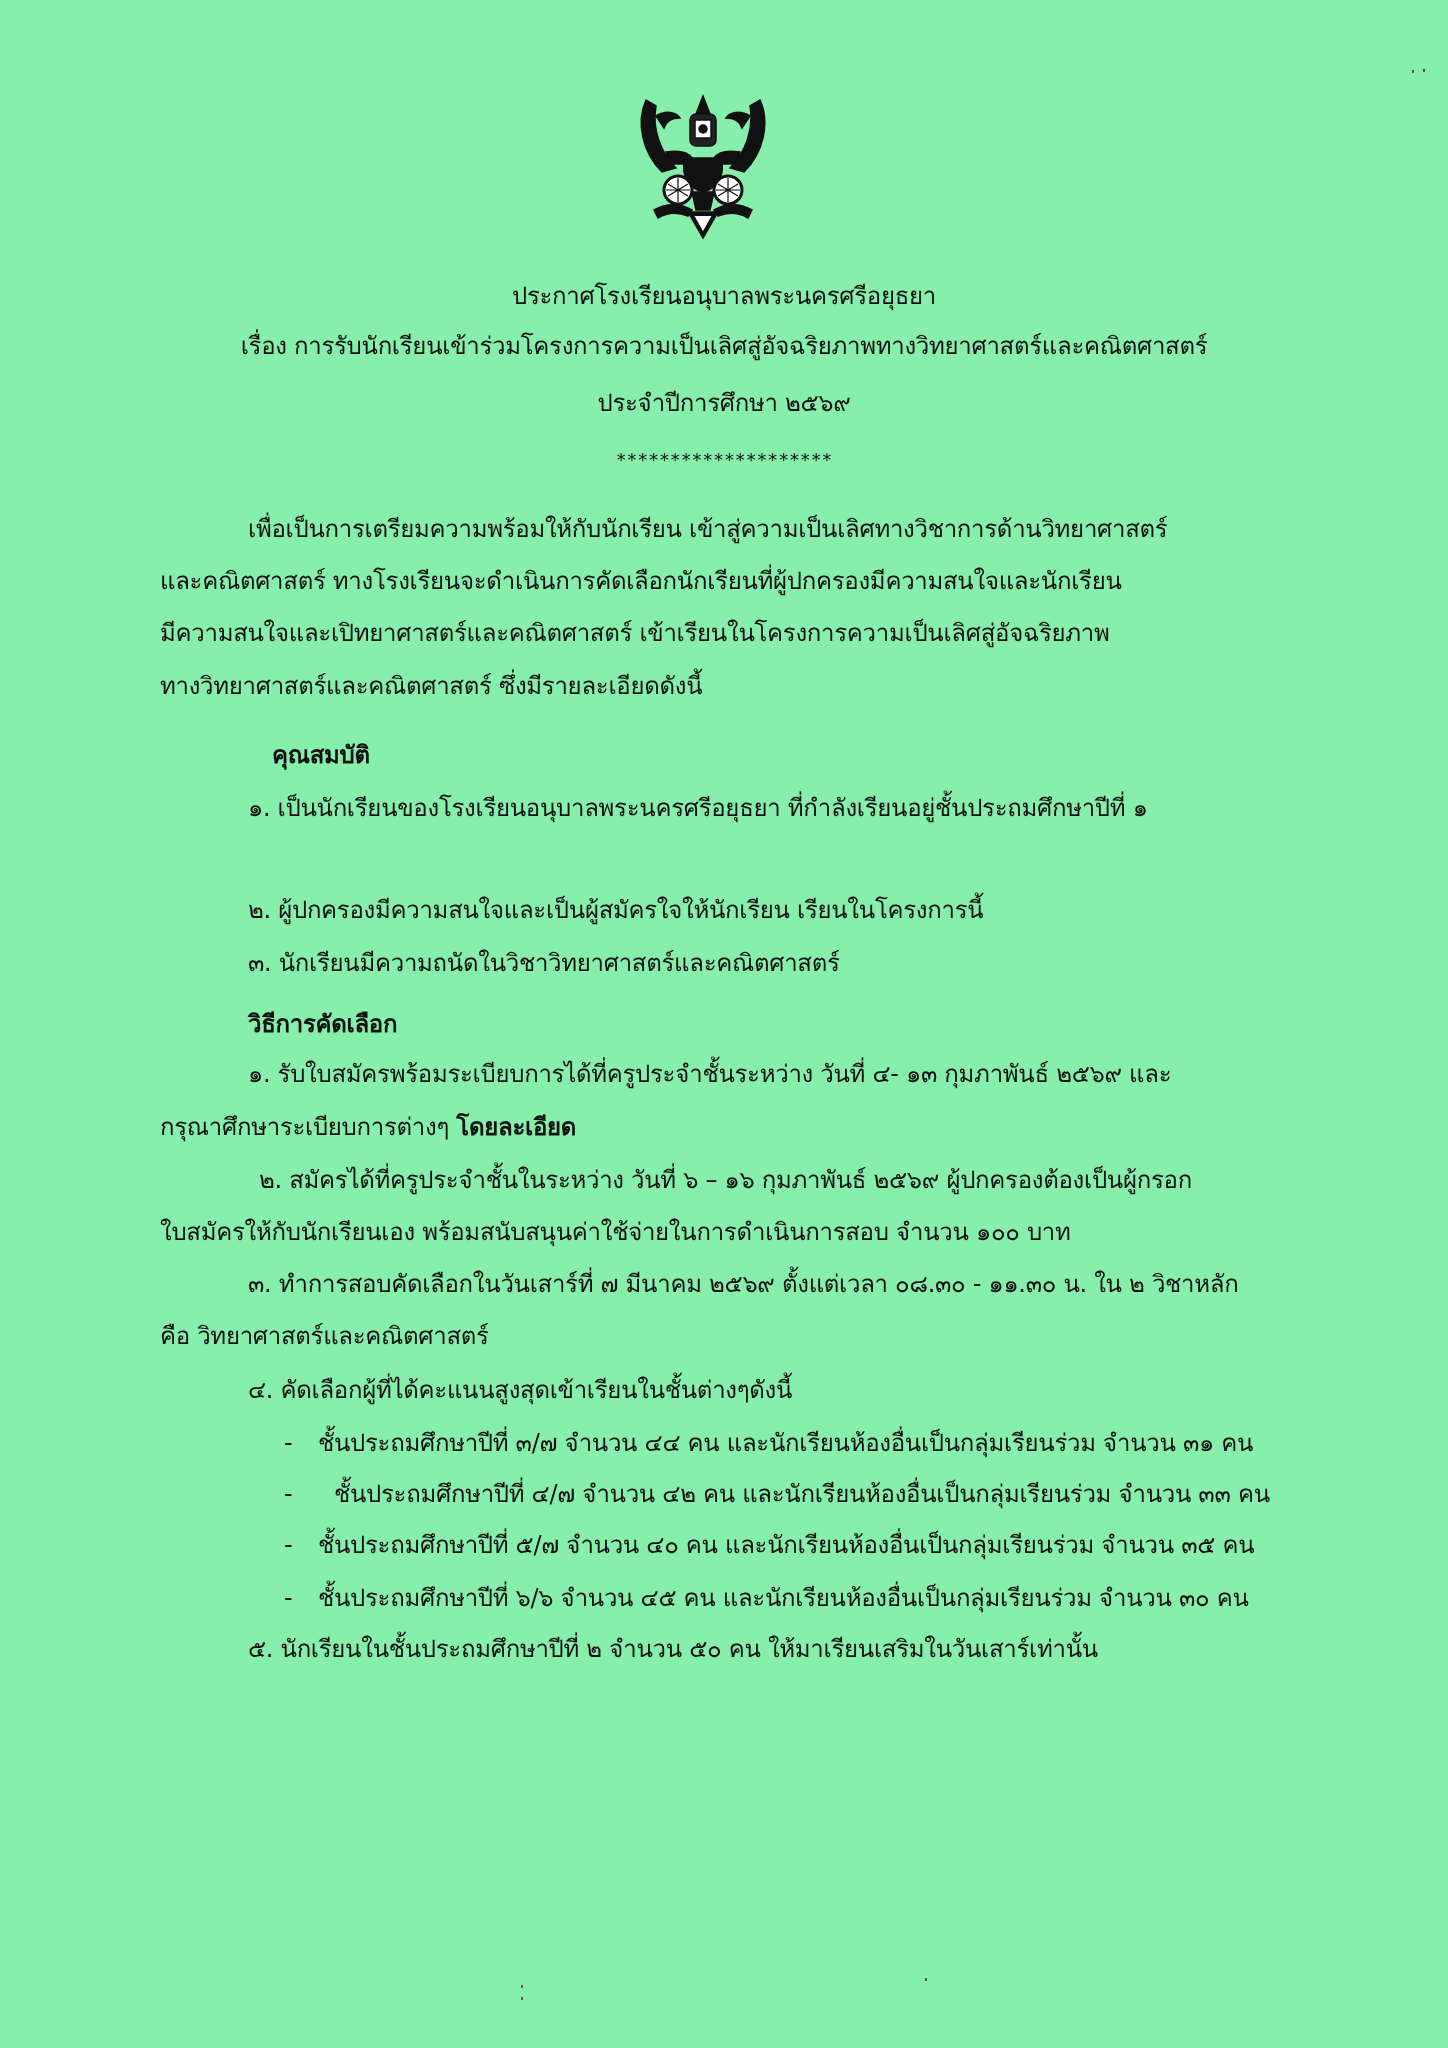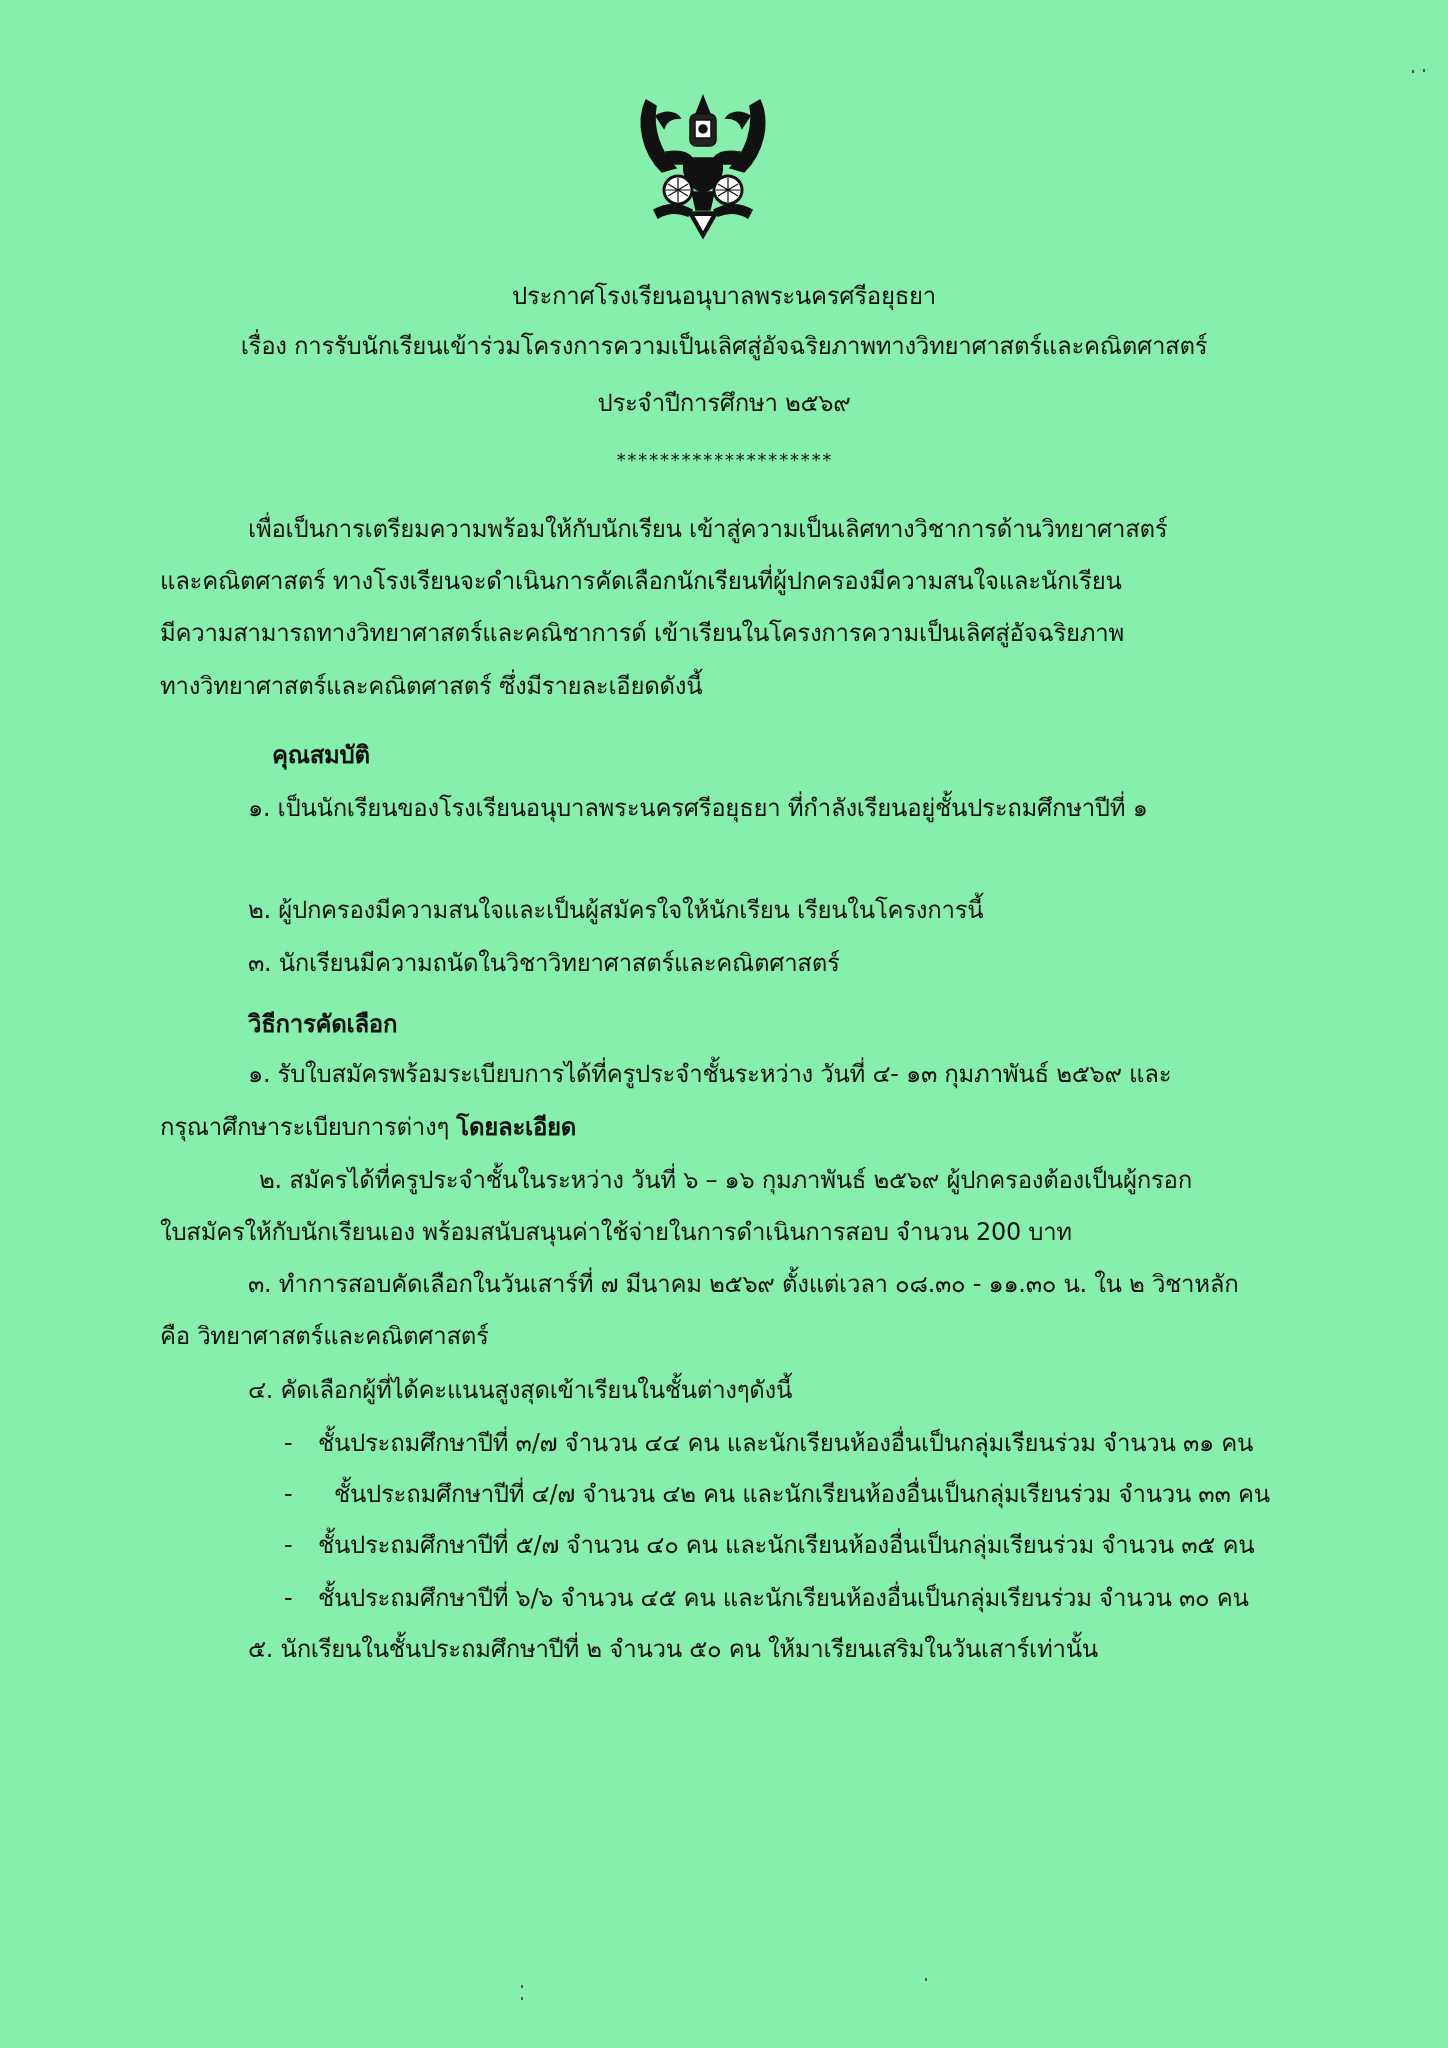--- a/index.html
+++ b/index.html
@@ -91,35 +91,35 @@
     </g>
   </svg>
 
   <div class="line center" style="top:280px;">ประกาศโรงเรียนอนุบาลพระนครศรีอยุธยา</div>
   <div class="line center" style="top:330px;">เรื่อง  การรับนักเรียนเข้าร่วมโครงการความเป็นเลิศสู่อัจฉริยภาพทางวิทยาศาสตร์และคณิตศาสตร์</div>
   <div class="line center" style="top:387px;">ประจำปีการศึกษา ๒๕๖๙</div>
   <div class="line center stars" style="top:444px;">********************</div>
 
   <div class="line" style="left:248px; top:513px;">เพื่อเป็นการเตรียมความพร้อมให้กับนักเรียน เข้าสู่ความเป็นเลิศทางวิชาการด้านวิทยาศาสตร์</div>
   <div class="line" style="left:160px; top:565px;">และคณิตศาสตร์ ทางโรงเรียนจะดำเนินการคัดเลือกนักเรียนที่ผู้ปกครองมีความสนใจและนักเรียน</div>
-  <div class="line" style="left:160px; top:617px;">มีความสามารถทางวิทยาศาสตร์และคณิชาการด์ เข้าเรียนในโครงการความเป็นเลิศสู่อัจฉริยภาพ</div>
+  <div class="line" style="left:160px; top:617px;">มีความสนใจและเปิทยาศาสตร์และคณิตศาสตร์ เข้าเรียนในโครงการความเป็นเลิศสู่อัจฉริยภาพ</div>
   <div class="line" style="left:160px; top:670px;">ทางวิทยาศาสตร์และคณิตศาสตร์  ซึ่งมีรายละเอียดดังนี้</div>
 
   <div class="line bold" style="left:248px; top:739px;margin-left:24px;">คุณสมบัติ</div>
   <div class="line" style="left:248px; top:792px;">๑. เป็นนักเรียนของโรงเรียนอนุบาลพระนครศรีอยุธยา  ที่กำลังเรียนอยู่ชั้นประถมศึกษาปีที่ ๑</div>
   <div class="line" style="left:248px; top:894px;">๒. ผู้ปกครองมีความสนใจและเป็นผู้สมัครใจให้นักเรียน เรียนในโครงการนี้</div>
   <div class="line" style="left:248px; top:947px;">๓. นักเรียนมีความถนัดในวิชาวิทยาศาสตร์และคณิตศาสตร์</div>
 
   <div class="line bold" style="left:248px; top:1008px;">วิธีการคัดเลือก</div>
   <div class="line" style="left:248px; top:1058px;">๑. รับใบสมัครพร้อมระเบียบการได้ที่ครูประจำชั้นระหว่าง วันที่  ๔- ๑๓ กุมภาพันธ์  ๒๕๖๙  และ</div>
   <div class="line" style="left:160px; top:1111px;">
     <span>กรุณาศึกษาระเบียบการต่างๆ </span><span class="bold">โดยละเอียด</span>
   </div>
   <div class="line" style="left:248px; top:1164px;margin-left:11px;">๒. สมัครได้ที่ครูประจำชั้นในระหว่าง วันที่  ๖ – ๑๖ กุมภาพันธ์  ๒๕๖๙  ผู้ปกครองต้องเป็นผู้กรอก</div>
-  <div class="line" style="left:160px; top:1216px;">ใบสมัครให้กับนักเรียนเอง  พร้อมสนับสนุนค่าใช้จ่ายในการดำเนินการสอบ จำนวน 200 บาท</div>
+  <div class="line" style="left:160px; top:1216px;">ใบสมัครให้กับนักเรียนเอง  พร้อมสนับสนุนค่าใช้จ่ายในการดำเนินการสอบ จำนวน ๑๐๐ บาท</div>
   <div class="line" style="left:248px; top:1268px;">๓. ทำการสอบคัดเลือกในวันเสาร์ที่ ๗ มีนาคม ๒๕๖๙ ตั้งแต่เวลา ๐๘.๓๐ - ๑๑.๓๐ น. ใน ๒ วิชาหลัก</div>
   <div class="line" style="left:160px; top:1320px;">คือ วิทยาศาสตร์และคณิตศาสตร์</div>
   <div class="line" style="left:248px; top:1374px;">๔. คัดเลือกผู้ที่ได้คะแนนสูงสุดเข้าเรียนในชั้นต่างๆดังนี้</div>
 
   <div class="line" style="left:284px; top:1427px;">-</div>
   <div class="line" style="left:318px; top:1427px;">ชั้นประถมศึกษาปีที่ ๓/๗ จำนวน ๔๔ คน และนักเรียนห้องอื่นเป็นกลุ่มเรียนร่วม จำนวน ๓๑ คน</div>
   <div class="line" style="left:284px; top:1478px;">-</div>
   <div class="line" style="left:318px; top:1478px;margin-left:16px;">ชั้นประถมศึกษาปีที่ ๔/๗ จำนวน ๔๒ คน และนักเรียนห้องอื่นเป็นกลุ่มเรียนร่วม จำนวน ๓๓ คน</div>
   <div class="line" style="left:284px; top:1529px;">-</div>
   <div class="line" style="left:318px; top:1529px;">ชั้นประถมศึกษาปีที่ ๕/๗ จำนวน ๔๐ คน และนักเรียนห้องอื่นเป็นกลุ่มเรียนร่วม จำนวน ๓๕ คน</div>

